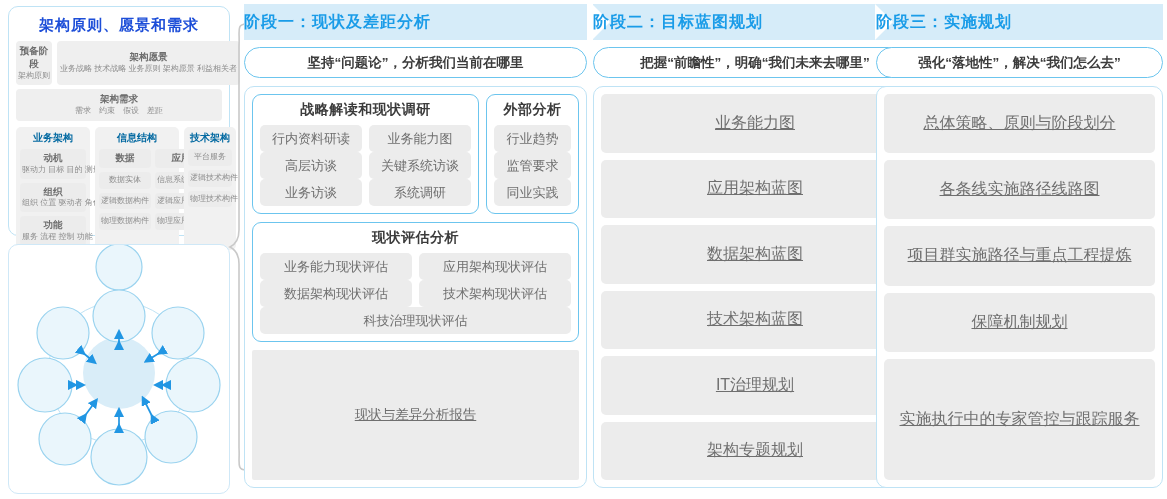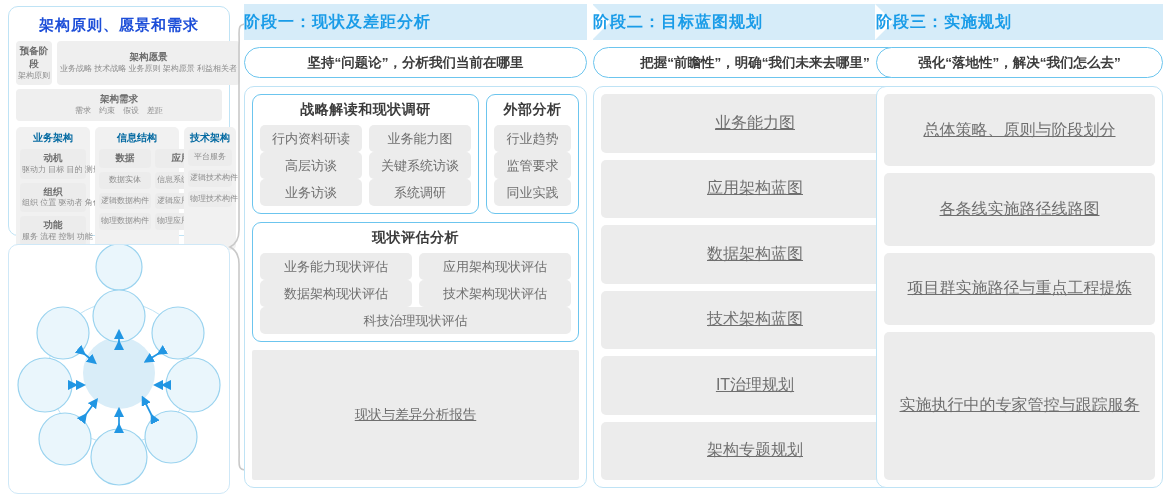--- a/index.html
+++ b/index.html
@@ -375,18 +375,19 @@
     <div class="phase-col p3">
       <div class="phase-band notch-left last">
         <span class="phase-title">阶段三：实施规划</span>
       </div>
       <div class="phase-sub">强化“落地性”，解决“我们怎么去”</div>
       <div class="phase-body">
         <div class="stack">
           <div class="chip">总体策略、原则与阶段划分</div>
           <div class="chip">各条线实施路径线路图</div>
           <div class="chip">项目群实施路径与重点工程提炼</div>
+          <div class="chip">保障机制规划</div>
           <div class="chip tall">实施执行中的专家管控与跟踪服务</div>
         </div>
       </div>
     </div>
   </div>
 </div>
 
 </body></html>

